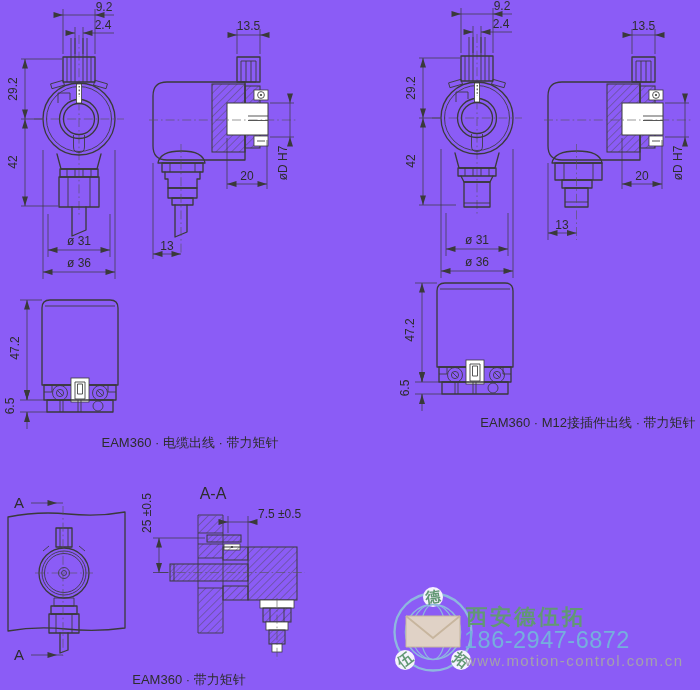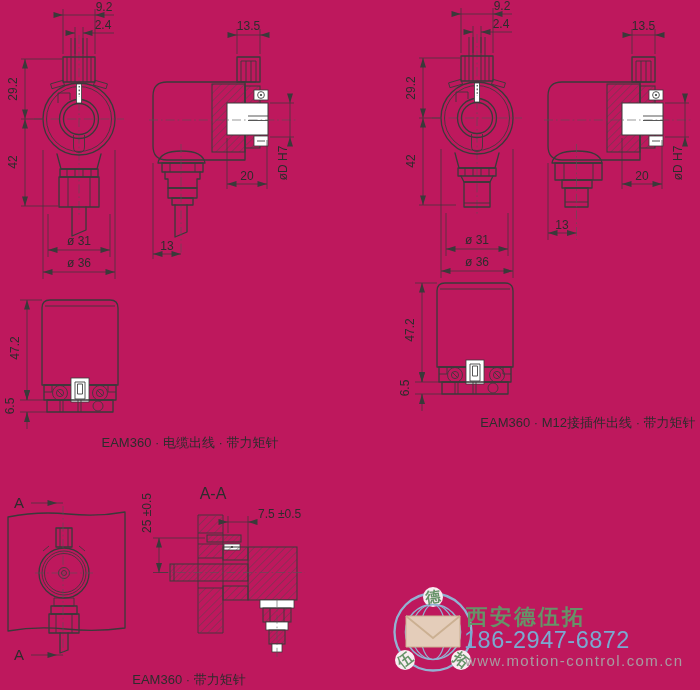--- a/index.html
+++ b/index.html
@@ -1,16 +1,16 @@
 <!DOCTYPE html>
 <html><head>
 <meta charset="utf-8">
 <style>
   html,body{margin:0;padding:0;background:#fff;}
-  #stage{position:relative;width:700px;height:690px;background:#be185d;overflow:hidden;
+  #stage{position:relative;width:700px;height:690px;background:#8b5cf6;overflow:hidden;
          font-family:"Liberation Sans",sans-serif;}
   svg{position:absolute;left:0;top:0;}
   .ol  {stroke:#3a3a3a;stroke-width:1.3;fill:none;stroke-linejoin:round;stroke-linecap:round;}
   .o2  {stroke:#3a3a3a;stroke-width:0.85;fill:none;stroke-linejoin:round;}
   .dim {stroke:#3a3a3a;stroke-width:0.7;fill:none;}
   .cl  {stroke:#555;stroke-width:0.6;fill:none;stroke-dasharray:9 3 1.6 3;}
   .wf  {fill:#fff;stroke:#3a3a3a;stroke-width:1;}
   .wf2 {fill:#fff;stroke:#3a3a3a;stroke-width:0.8;}
   .ht  {fill:url(#h); stroke:#3a3a3a;stroke-width:1;}
   .htd {fill:url(#hd);stroke:#3a3a3a;stroke-width:1;}

